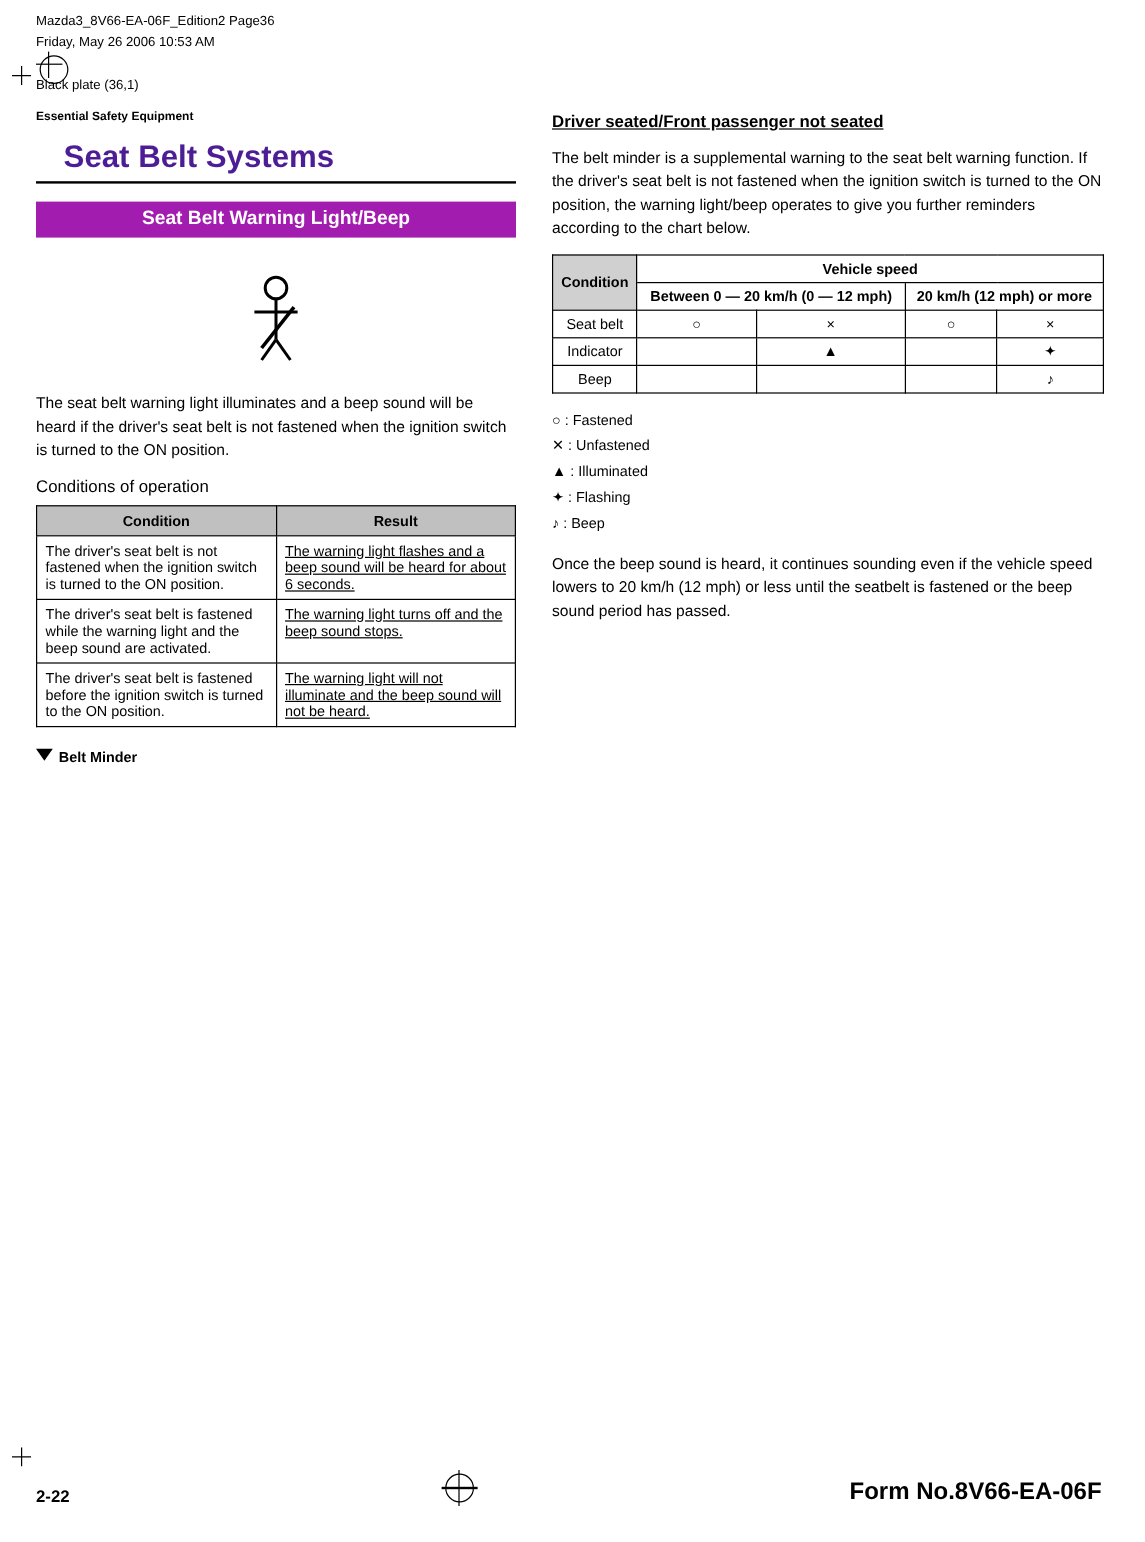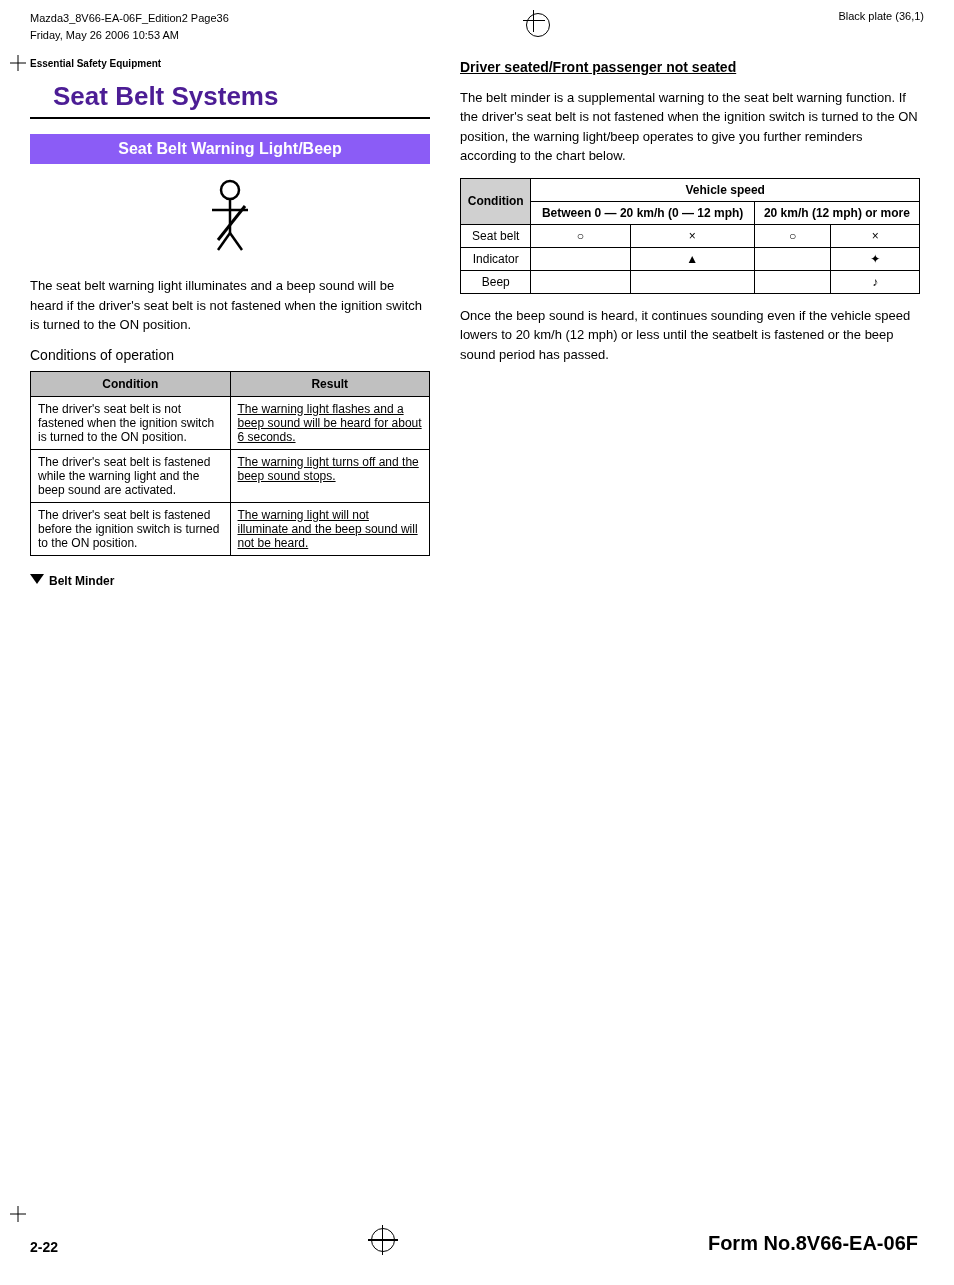--- a/index.html
+++ b/index.html
@@ -22,20 +22,21 @@
       padding: 0;
     }
 
     
     .header-bar {
       display: flex;
       justify-content: space-between;
       align-items: flex-start;
       padding: 10px 30px 5px 30px;
       border-bottom: none;
+      flex-direction: column;
     }
 
     .header-left {
       font-size: 11px;
       color: #000;
       line-height: 1.5;
     }
 
     .header-right {
       font-size: 11px;
@@ -103,27 +104,27 @@
     }
 
     .section-divider {
       border: none;
       border-top: 2px solid #000;
       margin-bottom: 15px;
     }
 
     
     .warning-box {
-      background: #8b5cf6;
+      background: #a21caf;
       color: #fff;
       padding: 6px 12px;
       font-size: 16px;
       font-weight: bold;
       text-align: center;
-      margin-bottom: 4px;
+      margin-bottom: 20px;
       display: inline-block;
       width: 100%;
     }
 
     
     .seatbelt-icon-area {
       text-align: center;
       margin: 10px 0 15px 0;
     }
 
@@ -426,20 +427,27 @@
             <tr>
               <td>Beep</td>
               <td></td>
               <td></td>
               <td></td>
               <td>♪</td>
             </tr>
           </tbody>
       </table>
 
+      <div class="legend" id="legend-container">
+          <div>○ : Fastened</div>
+          <div>✕ : Unfastened</div>
+          <div>▲ : Illuminated</div>
+          <div>✦ : Flashing</div>
+          <div>♪ : Beep</div>
+        </div>
 
       <p class="body-text">Once the beep sound is heard, it continues sounding even if the vehicle speed lowers to 20 km/h (12 mph) or less until the seatbelt is fastened or the beep sound period has passed.</p>
 
     </div>
 
   </div>
 
   <div class="page-footer">
     <div class="page-number">2-22</div>
     <div style="position:relative;width:30px;height:30px;">

